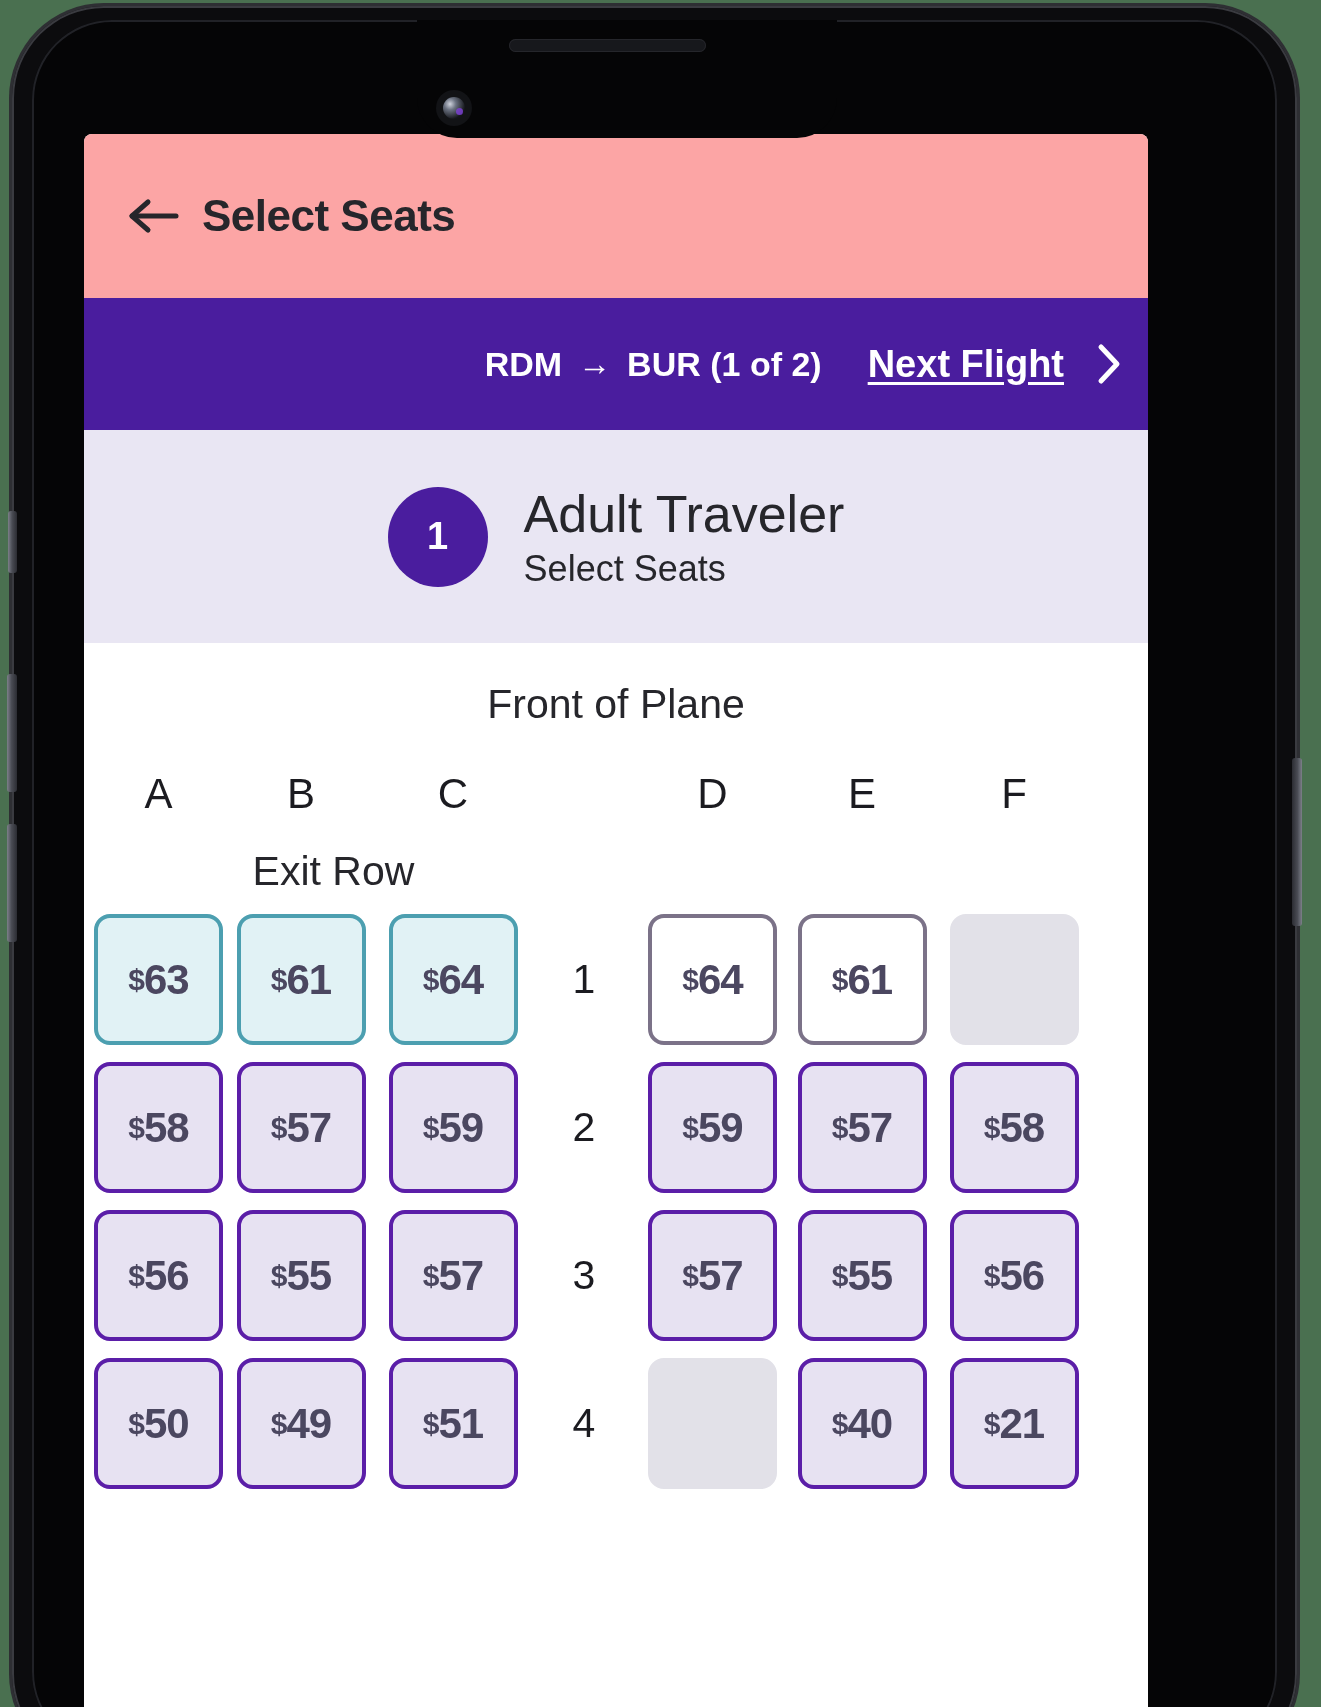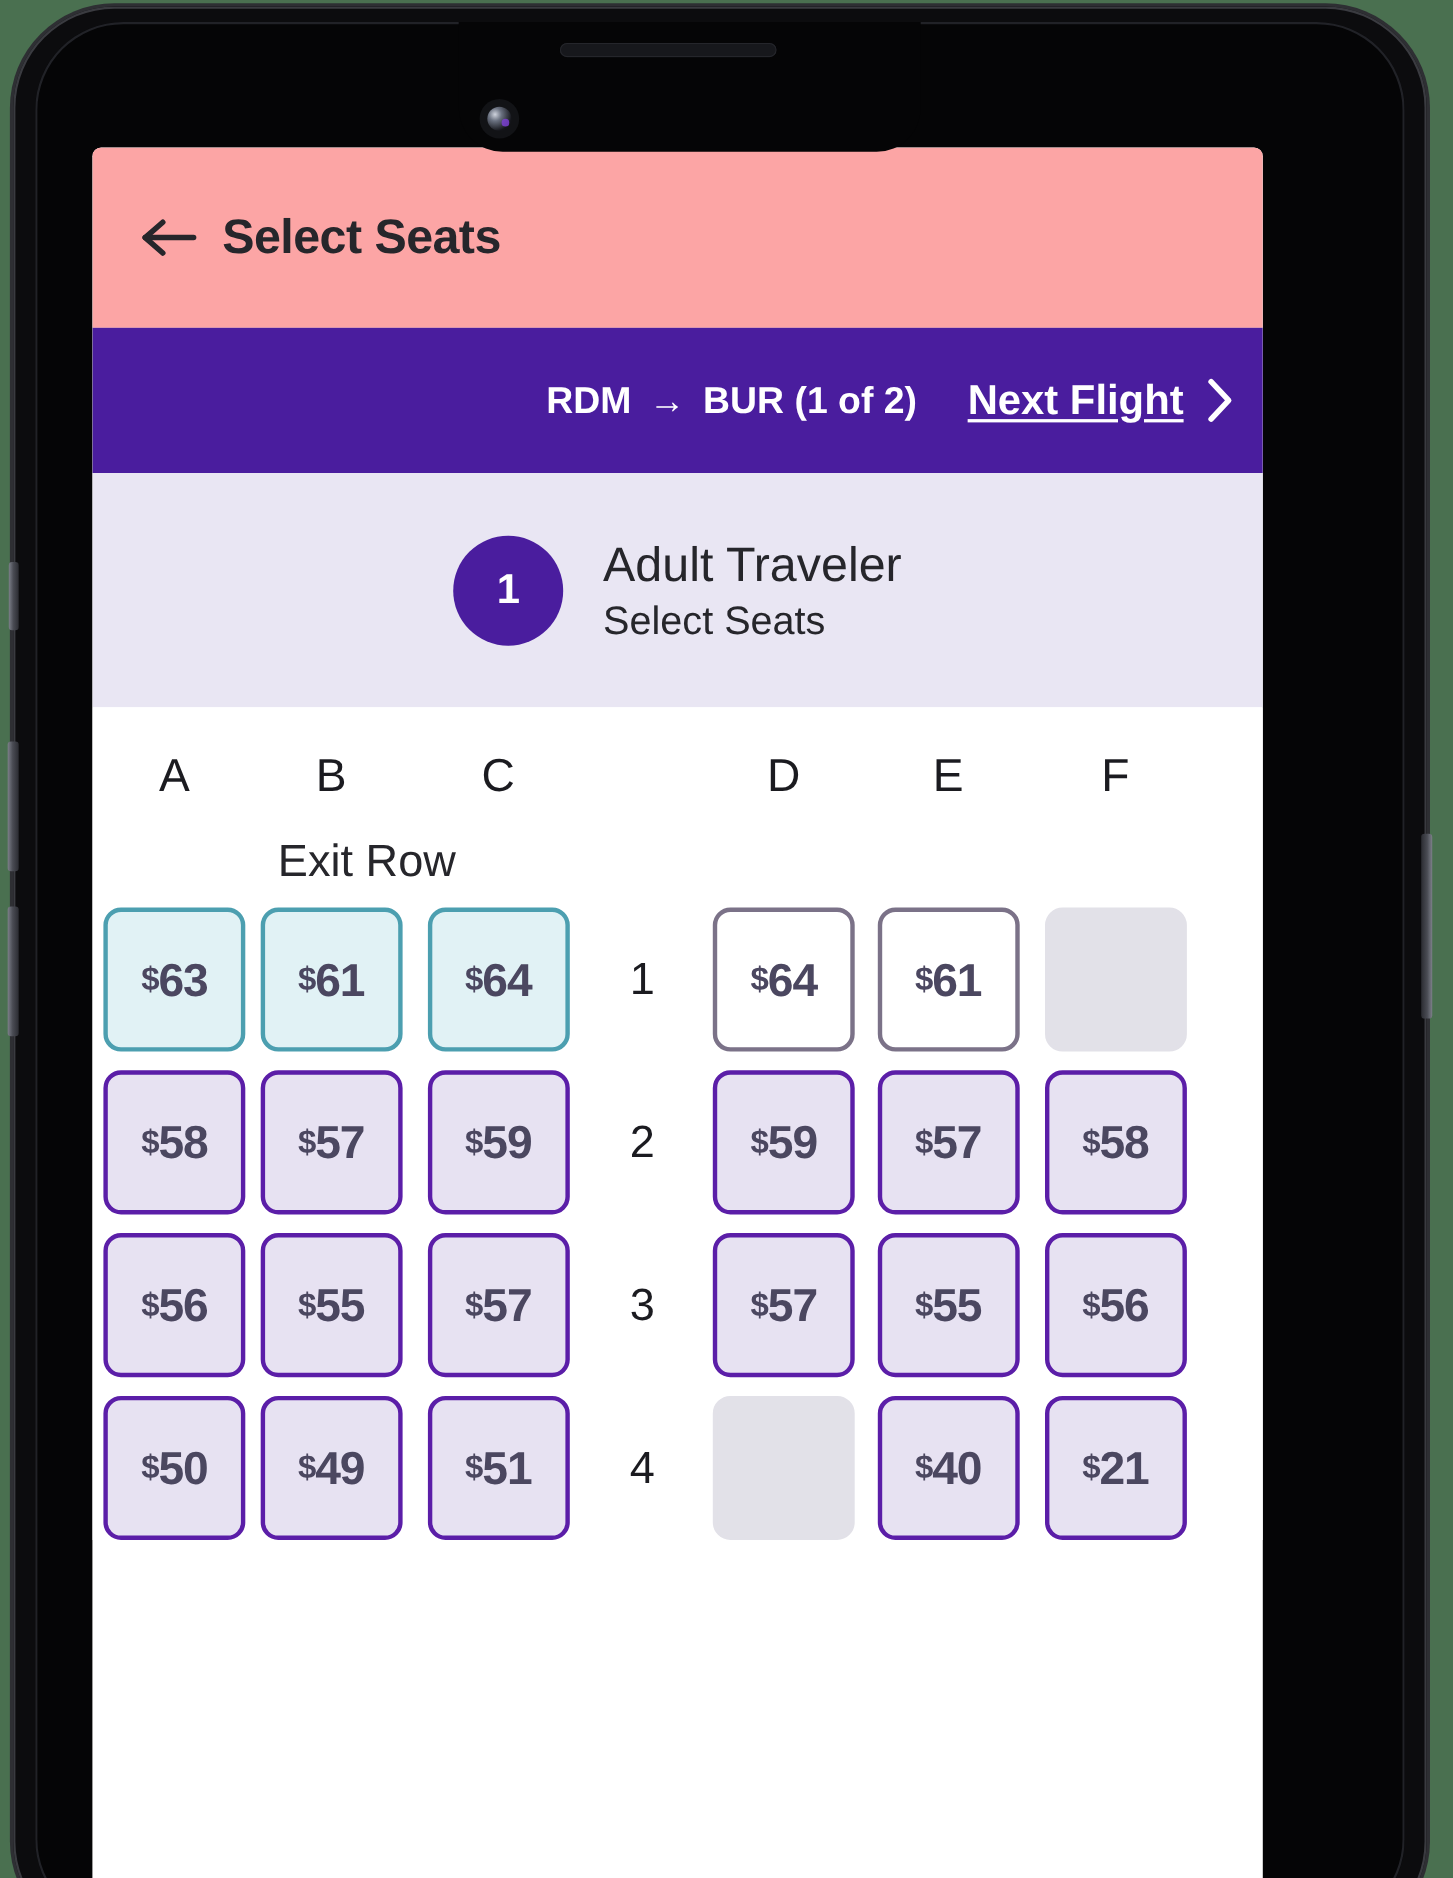--- a/index.html
+++ b/index.html
@@ -147,21 +147,21 @@
     font-weight: bold;
     display: flex;
     align-items: center;
     gap: 16px;
     white-space: nowrap;
   }
   #route-arrow { font-size: 33px; font-weight: normal; }
   #next-flight-group {
     display: flex;
     align-items: center;
-    gap: 20px;
+    gap: 32px;
     cursor: pointer;
     padding-right: 4px;
   }
   #next-flight-label {
     font-size: 38px;
     font-weight: bold;
     text-decoration: underline;
     text-underline-offset: 5px;
     white-space: nowrap;
   }
@@ -179,21 +179,21 @@
   #traveler-badge {
     width: 100px; height: 100px;
     border-radius: 50%;
     background: #4a1d9e;
     color: #ffffff;
     display: flex; align-items: center; justify-content: center;
     font-size: 38px; font-weight: bold;
     flex: 0 0 auto;
   }
   #traveler-text { display: flex; flex-direction: column; gap: 4px; }
-  #traveler-title { font-size: 44px; color: #26262b; }
+  #traveler-title { font-size: 52px; color: #26262b; }
   #traveler-sub   { font-size: 36px; color: #26262b; }
 
   
   #seat-map { background: #ffffff; padding-top: 38px; }
 
   #front-of-plane {
     text-align: center;
     font-size: 41px;
     color: #26262b;
     margin-bottom: 42px;
@@ -307,20 +307,21 @@
 
     <div id="traveler-strip">
       <div id="traveler-badge">1</div>
       <div id="traveler-text">
         <div id="traveler-title">Adult Traveler</div>
         <div id="traveler-sub">Select Seats</div>
       </div>
     </div>
 
     <div id="seat-map">
+      <div id="front-of-plane">Front of Plane</div>
 
       <div class="seat-grid-row" id="column-headers">
           <div class="col-letter">A</div>
           <div class="col-letter">B</div>
           <div class="col-letter">C</div>
           <div></div>
           <div class="col-letter">D</div>
           <div class="col-letter">E</div>
           <div class="col-letter">F</div>
         </div>

